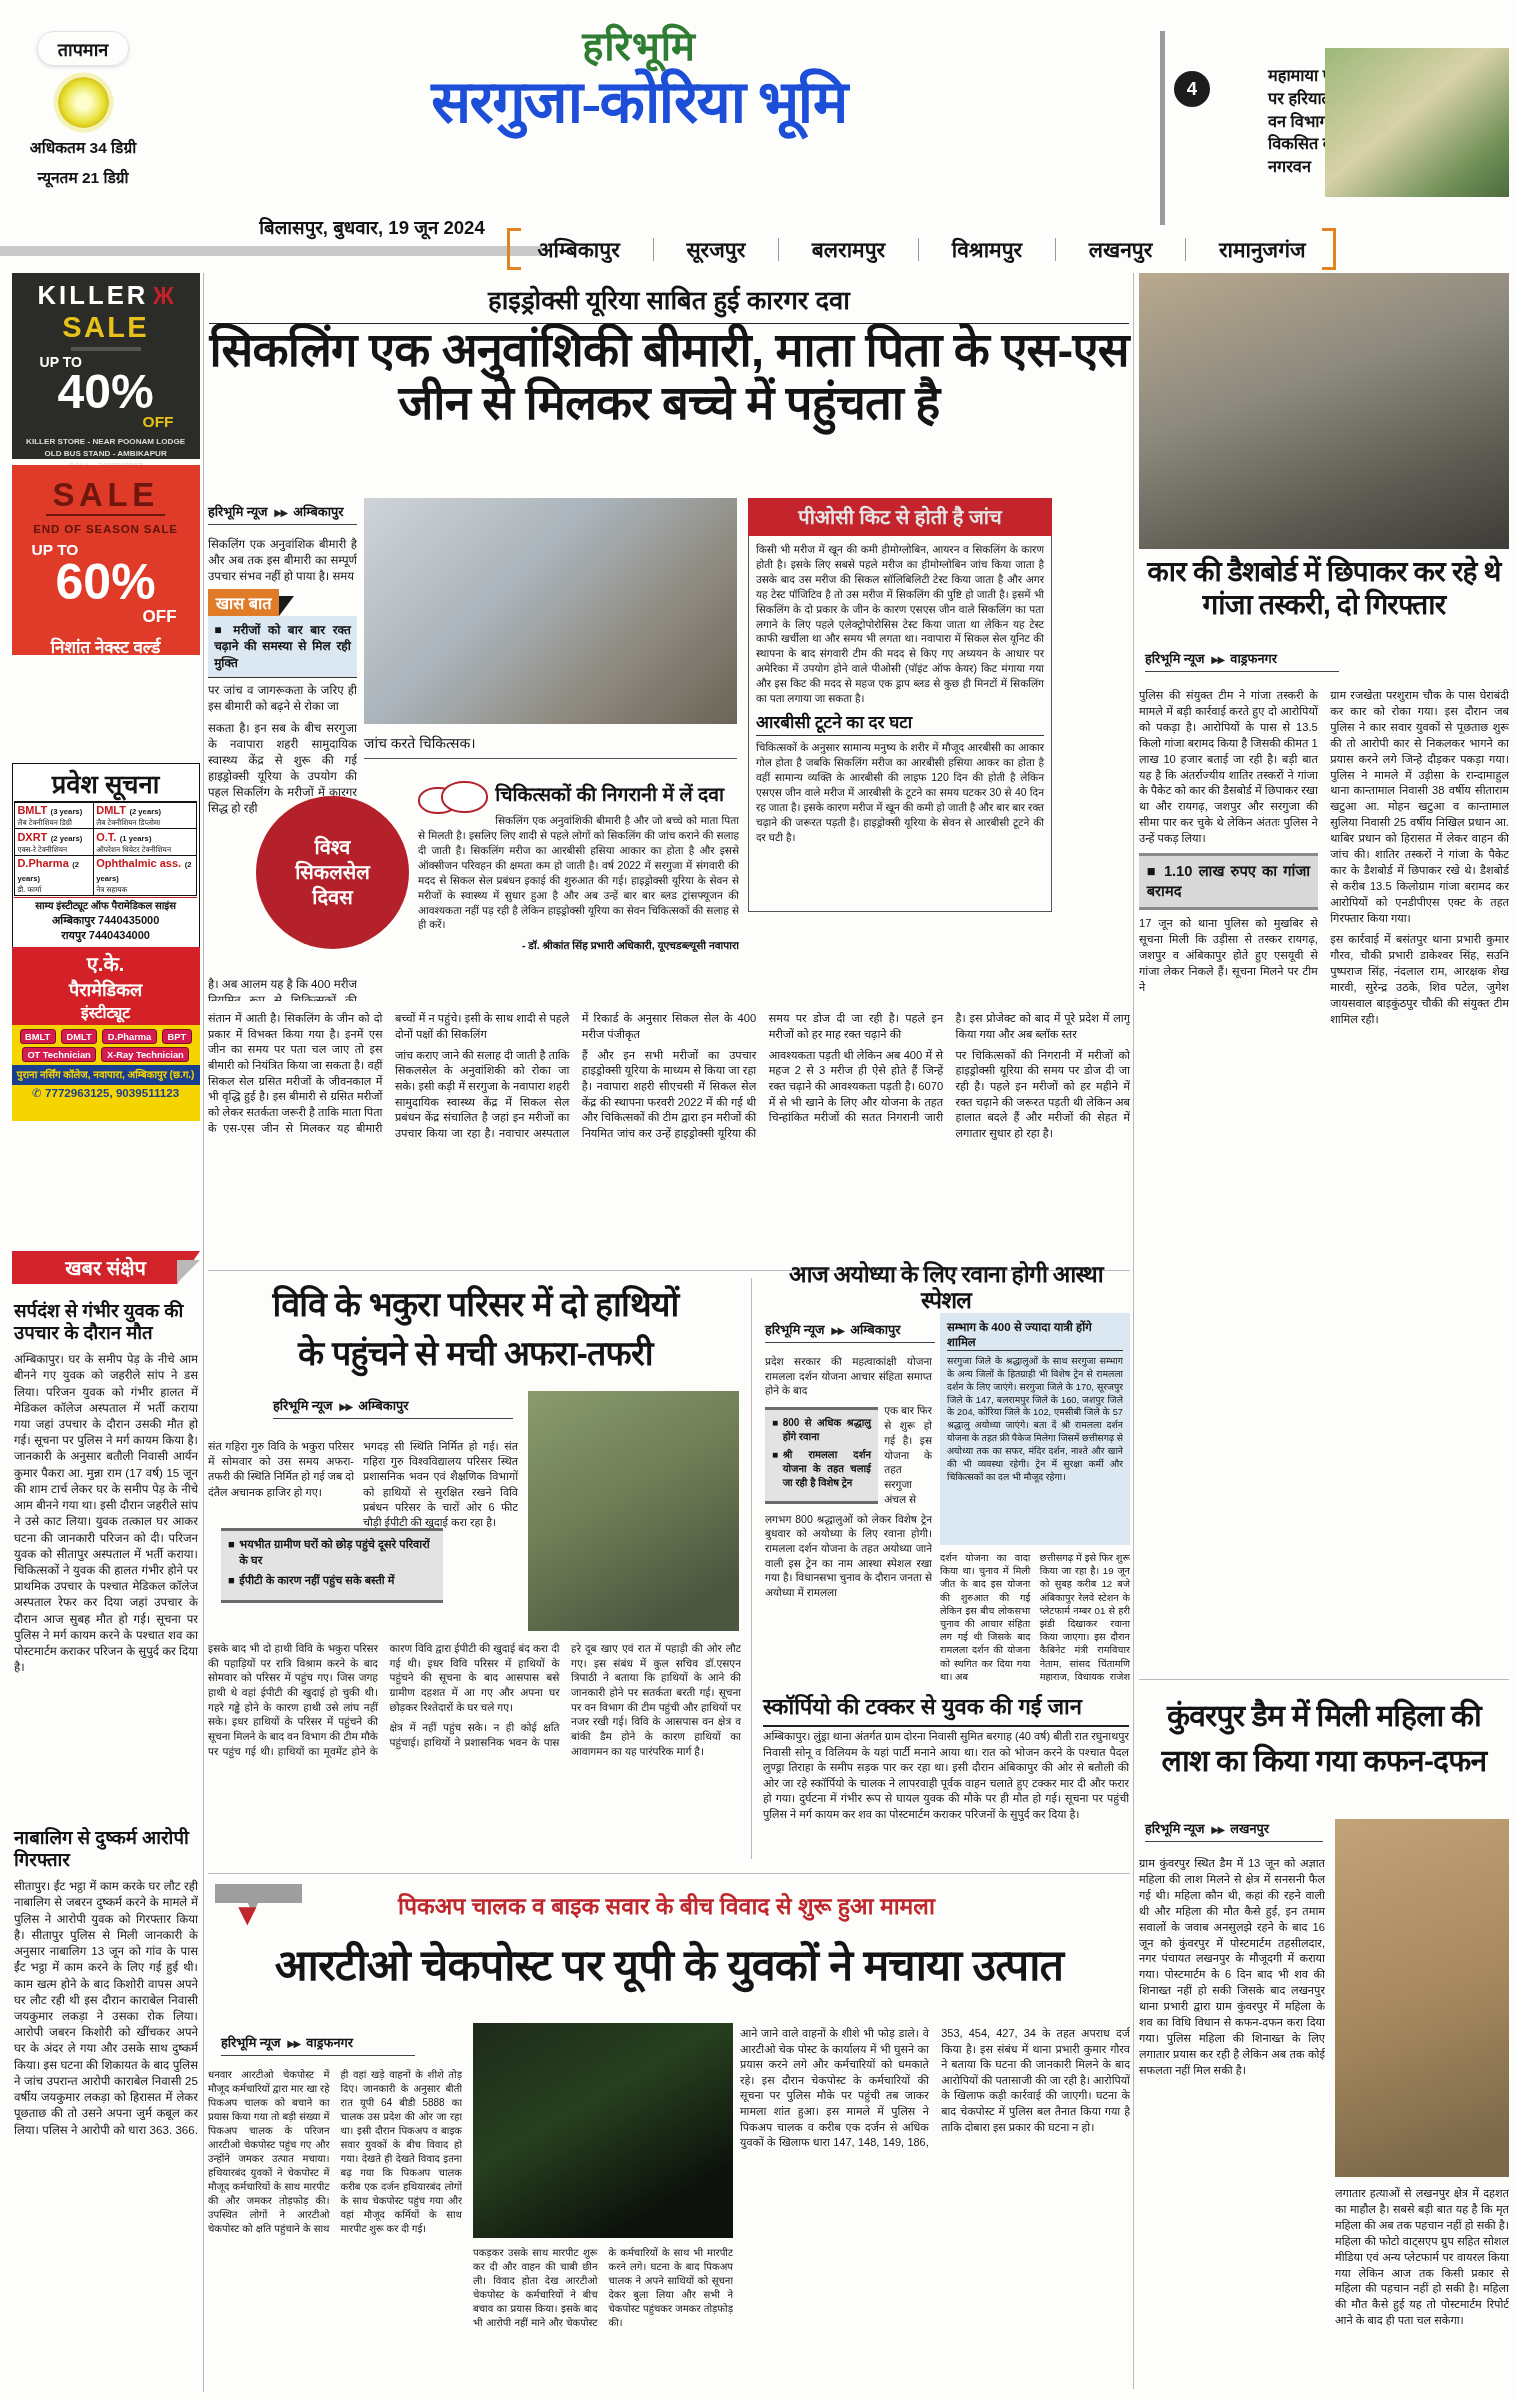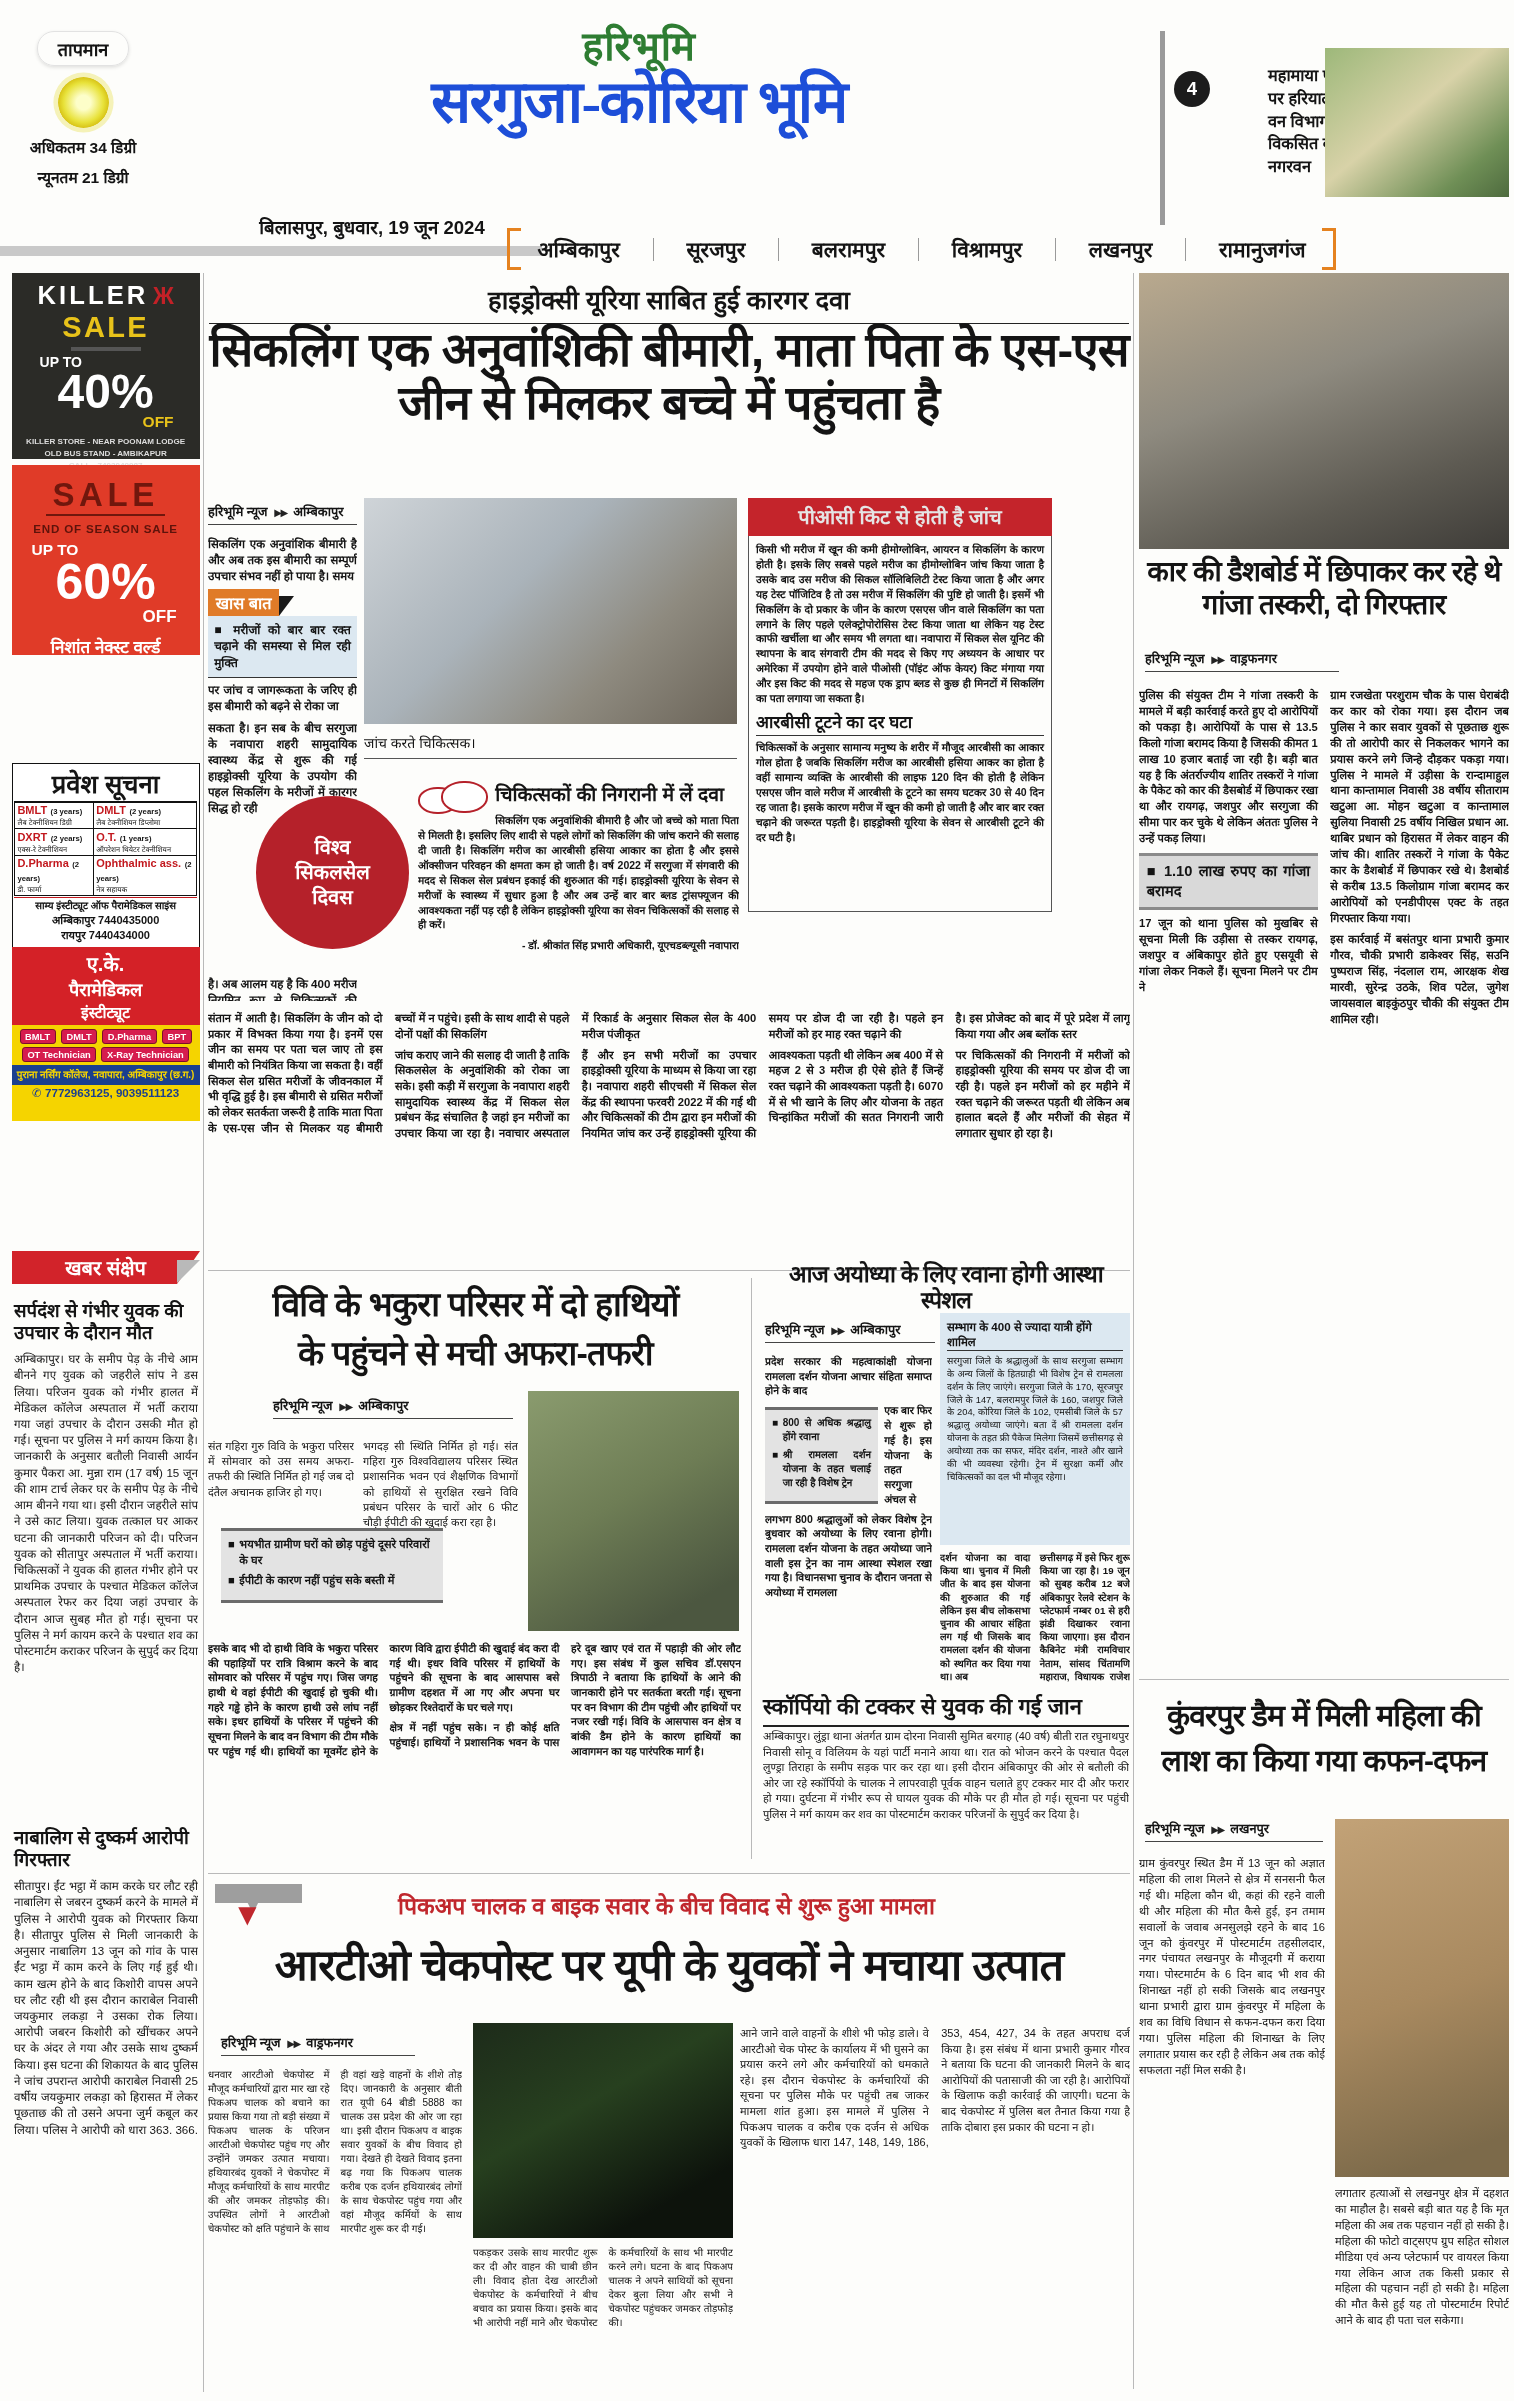--- a/index.html
+++ b/index.html
@@ -1,21 +1,21 @@
 <!DOCTYPE html>
 <html style="font-size:12.4px"><head>
 <meta charset="utf-8">
 <style>
   html,body{margin:0;padding:0;background:#777;}
   #page{position:relative;width:1514px;height:2401px;background:#fdfdfb;
         font-family:"Liberation Sans","DejaVu Sans",sans-serif;color:#141414;overflow:hidden;}
   .abs{position:absolute;}
   .j{text-align:justify;}
   .ov{overflow:hidden;}
-  p{margin:0 0 5.4px 0;font-weight:bold;}
+  p{margin:0 0 5.4px 0;}
   .hairline-v{width:0.8px;background:#b9b9b9;}
   .hairline-h{height:0.8px;background:#b9b9b9;}
   
   .weather{left:17px;top:31px;width:132px;text-align:center;}
   .wpill{display:inline-block;padding:4.6px 20px;border:0.8px solid #e2e2e2;border-radius:17px;
          box-shadow:0 1.5px 3.9px rgba(0,0,0,.12);font-size:18px;font-weight:700;}
   .sun{width:51px;height:51px;margin:11px auto 7.7px;border-radius:50%;
        background:radial-gradient(circle,#fdfec9 20%,#e8e23a 55%,#d8c417 70%,rgba(216,196,23,0) 72%);
        box-shadow:0 0 0 4.6px rgba(230,220,60,.35);}
   .wline{font-size:15.5px;font-weight:700;margin-top:7.7px;}

